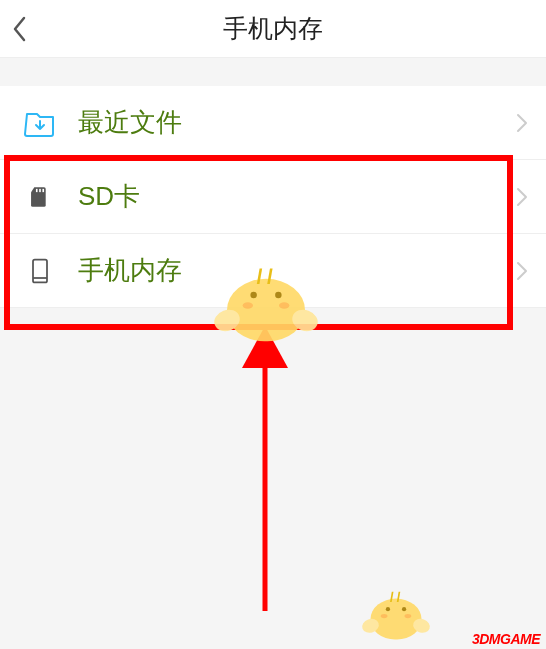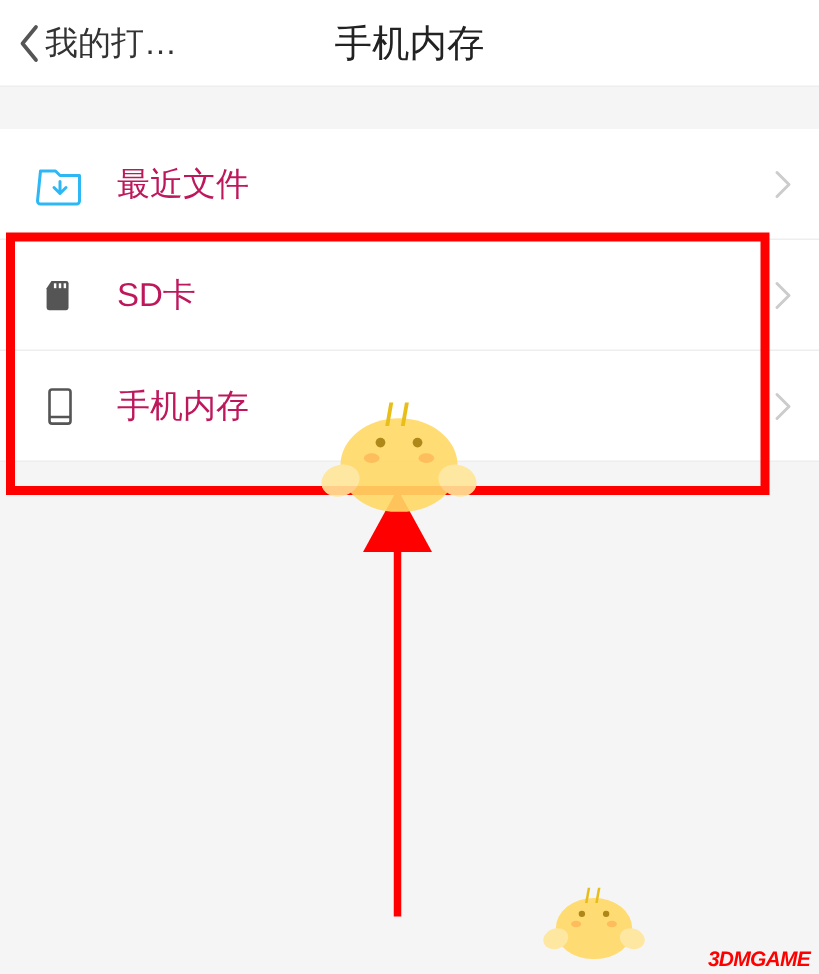--- a/index.html
+++ b/index.html
@@ -61,22 +61,22 @@
       width: 32px;
       height: 32px;
       display: flex;
       align-items: center;
       justify-content: center;
       margin-right: 22px;
       flex-shrink: 0;
     }
     .list-label {
       flex: 1;
-      font-size: 22px;
-      color: #be185d;
+      font-size: 26px;
+      color: #4d7c0f;
     }
     .list-chevron {
       width: 12px;
       height: 20px;
       flex-shrink: 0;
     }
     .highlight-box {
       position: absolute;
       border: 6px solid #ff0000;
       top: 155px;
@@ -166,21 +166,20 @@
     .mascot-2 { bottom: 6px; right: 120px; transform: scale(0.85); }
   </style>
 </head>
 <body>
 
 <div class="header">
   <div class="back-button">
     <svg class="back-chevron" viewBox="0 0 14 26">
       <polyline points="12,2 3,13 12,24" fill="none" stroke="#555" stroke-width="2.5" stroke-linecap="round" stroke-linejoin="round"></polyline>
     </svg>
-    <span>我的打…</span>
   </div>
   <div class="header-title">手机内存</div>
 </div>
 
 <div class="list">
   <div class="list-item">
     <div class="list-icon">
       <svg viewBox="0 0 32 32" width="32" height="32">
         <path d="M3 7 h10 l3 3 h13 v17 a2 2 0 0 1 -2 2 h-24 a2 2 0 0 1 -2 -2 z" fill="none" stroke="#2db7f5" stroke-width="2" stroke-linejoin="round"></path>
         <path d="M16 14 v8 M12 18 l4 4 l4 -4" fill="none" stroke="#2db7f5" stroke-width="2" stroke-linecap="round" stroke-linejoin="round"></path>

